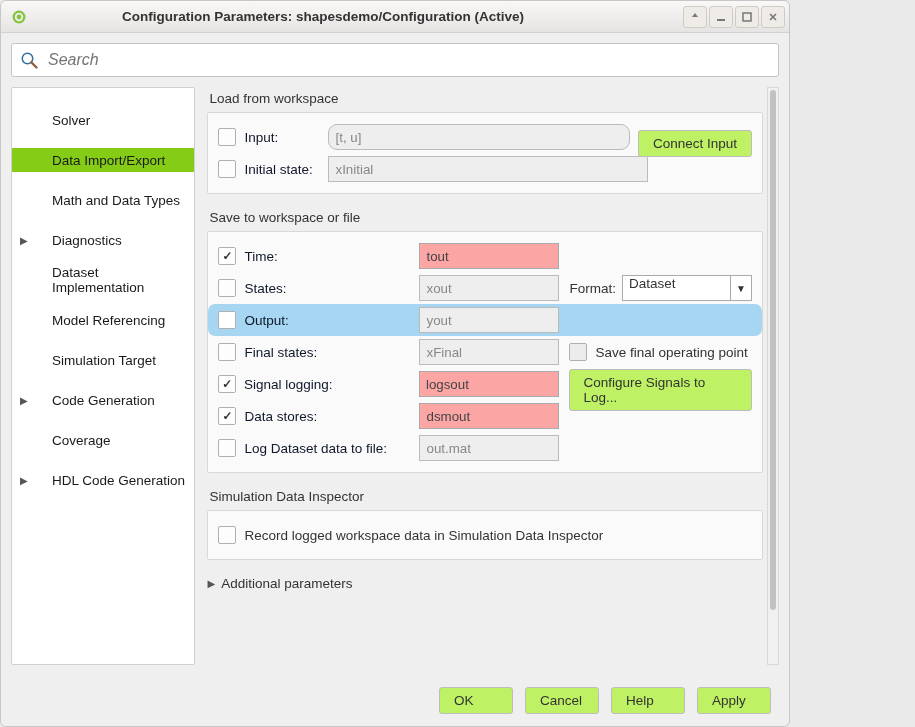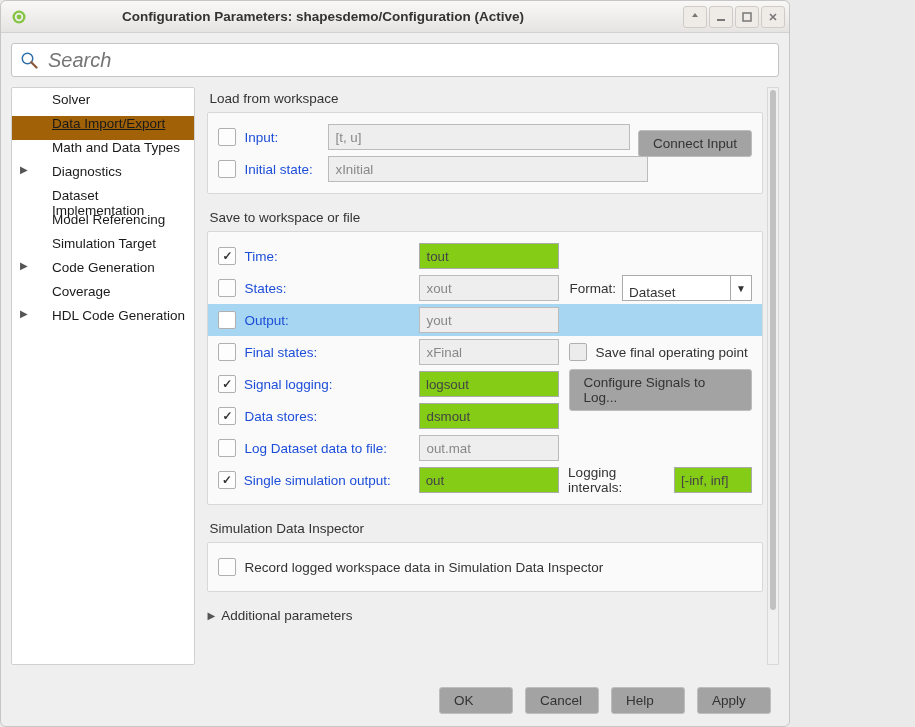--- a/index.html
+++ b/index.html
@@ -83,21 +83,21 @@
     height: 34px;
     box-sizing: border-box;
   }
   .searchbar svg {
     width:18px;height:18px;
     margin-right: 8px;
   }
   .searchbar input {
     border: none;
     outline: none;
-    font-size: 20px;
+    font-size: 16px;
     font-style: italic;
     color: #aaa;
     flex: 1;
     background: transparent;
   }
 
   .main {
     display: flex;
     flex: 1;
     margin-top: 10px;
@@ -110,38 +110,38 @@
     background: #fff;
     border: 1px solid #d0d0d0;
     border-radius: 2px;
     box-sizing: border-box;
     padding: 4px 0;
     margin-right: 12px;
     overflow: hidden;
   }
   .tree-item {
     display: flex;
-    align-items: flex-start;
+    align-items: center;
     height: 24px;
     padding-left: 22px;
     color: #1a1a1a;
     position: relative;
+    margin-top: 16px;
   }
   .tree-item .tri {
     position: absolute;
     left: 8px;
     font-size: 10px;
     color: #555;
   }
   .tree-item.indent {
     padding-left: 40px;
   }
   .tree-item.selected {
-    background: #a16207;
-    text-decoration: underline;
+    background: #84cc16;
   }
 
   
   .right {
     flex: 1;
     display: flex;
     min-height:0;
   }
   .right-scroll {
     flex: 1;
@@ -180,61 +180,61 @@
     margin-bottom: 16px;
   }
   .row {
     display: flex;
     align-items: center;
     height: 32px;
   }
   .row.hilite{
     background:#a6d6f2;
     margin-left:-10px;margin-right:-10px;
-    padding-left:10px;padding-right:10px;
+    padding-left:10px;padding-right:10px;border-radius:7px;
   }
   .cb {
     width: 16px;
     height: 16px;
     border: 1px solid #b0b0b0;
     border-radius: 2px;
     background: #fdfdfd;
     margin-right: 8px;
     display: flex;
     align-items:center;justify-content:center;
     font-size:12px;color:#333;
   }
   .cb.disabled{ background:#ececec; }
   .cb.checked::after{ content:'✓'; font-weight:bold; }
-  .lbl { min-width: 95px; color:#1d4ed8; }
+  .lbl { min-width: 95px; color:#0f172a; }
   .txt {
     border: 1px solid #aaa;
-    background: #84cc16;
+    background: #fca5a5;
     padding: 4px 6px;
     box-sizing: border-box;
     height: 26px;
     width: 140px;
     color:#444;
   }
   .txt.disabled{
     background:#eee;
     color:#888;
     border-color:#bbb;
   }
   .btn {
-    background: #a3a3a3;
+    background: #bef264;
     border: 1px solid #bdbdbd;
     border-radius: 3px;
     padding: 5px 14px;
     box-sizing: border-box;
     color:#333;
     margin-top:12px;
   }
   .select {
-    display:flex;align-items:flex-end;
+    display:flex;align-items:flex-start;
     border:1px solid #aaa;background:#fff;
     height:26px;width:110px;box-sizing:border-box;
   }
   .select .sv{flex:1;padding:0 6px;color:#333;}
   .select .sbtn{
     width:20px;height:100%;border-left:1px solid #aaa;
     display:flex;align-items:center;justify-content:center;font-size:10px;color:#333;
   }
   .collapser{
     display:flex;align-items:center;color:#333;
@@ -337,21 +337,21 @@
       </div>
 
       <div class="right">
         <div class="right-scroll">
 
           <div class="section-title">Load from workspace</div>
           <div class="groupbox">
             <div class="row">
               <div class="cb"></div>
               <div class="lbl" style="min-width:84px;">Input:</div>
-              <input class="txt disabled" style="flex: 1 1 0%;" disabled="" value="[t, u]">
+              <input class="txt disabled" style="flex: 1 1 0%; border-radius: 9px;" disabled="" value="[t, u]">
               <div style="width:8px"></div>
               <div class="btn">Connect Input</div>
             </div>
             <div class="row">
               <div class="cb"></div>
               <div class="lbl" style="min-width:84px;">Initial state:</div>
               <input class="txt disabled" style="width: 320px;" disabled="" value="xInitial">
             </div>
           </div>
 
@@ -397,29 +397,20 @@
             <div class="row">
               <div class="cb checked"></div>
               <div class="lbl" style="min-width:175px;">Data stores:</div>
               <input class="txt" value="dsmout" style="">
             </div>
             <div class="row">
               <div class="cb"></div>
               <div class="lbl" style="min-width:175px;">Log Dataset data to file:</div>
               <input class="txt disabled" disabled="" value="out.mat" style="">
             </div>
-            <div class="row">
-              <div class="cb checked"></div>
-              <div class="lbl" style="min-width:175px;">Single simulation output:</div>
-              <input class="txt" value="out" style="">
-              <div style="width:10px"></div>
-              <div>Logging intervals:</div>
-              <div style="width:6px"></div>
-              <input class="txt" style="width: 78px;" value="[-inf, inf]">
-            </div>
           </div>
 
           <div class="section-title">Simulation Data Inspector</div>
           <div class="groupbox">
             <div class="row">
               <div class="cb"></div>
               <div>Record logged workspace data in Simulation Data Inspector</div>
             </div>
           </div>
 

